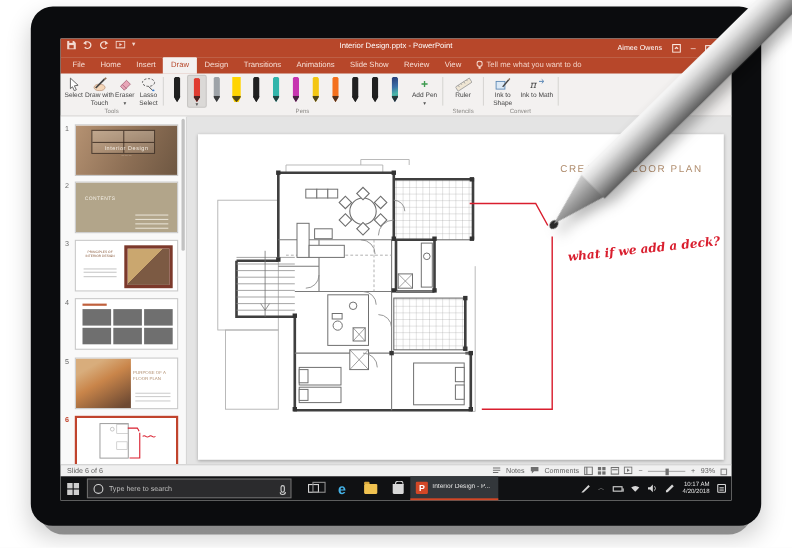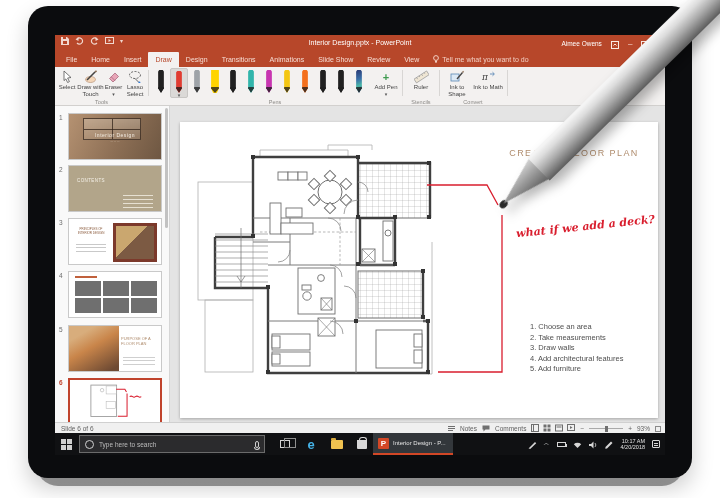--- a/index.html
+++ b/index.html
@@ -558,27 +558,20 @@
               <rect x="71" y="112" width="4" height="4"></rect>
                 <rect x="174" y="197" width="4" height="4"></rect>
             </g>
 
             <path d="M247,63 H307 L318,83" fill="none" stroke="#d91e2e" stroke-width="1.3"></path>
             <path d="M322,93 V250 H258" fill="none" stroke="#d91e2e" stroke-width="1.3"></path>
           </svg>
 
           <div class="slide-title">CREATE A FLOOR PLAN</div>
           <div class="ink-note">what if we add a deck?</div>
-          <div class="steps">
-            <div>1. Choose an area</div>
-            <div>2. Take measurements</div>
-            <div>3. Draw walls</div>
-            <div>4. Add architectural features</div>
-            <div>5. Add furniture</div>
-          </div>
         </div>
       </div>
     </div>
 
     <div class="statusbar">
       <div class="sb-left">Slide 6 of 6</div>
       <div class="sb-right">
         <span class="sb-ic"><svg width="7" height="7" viewBox="0 0 7 7">
               <path d="M0,1.5 h7 M0,3.5 h7 M0,5.5 h5" stroke="#6f6f6f" stroke-width="1"></path>
             </svg></span>

